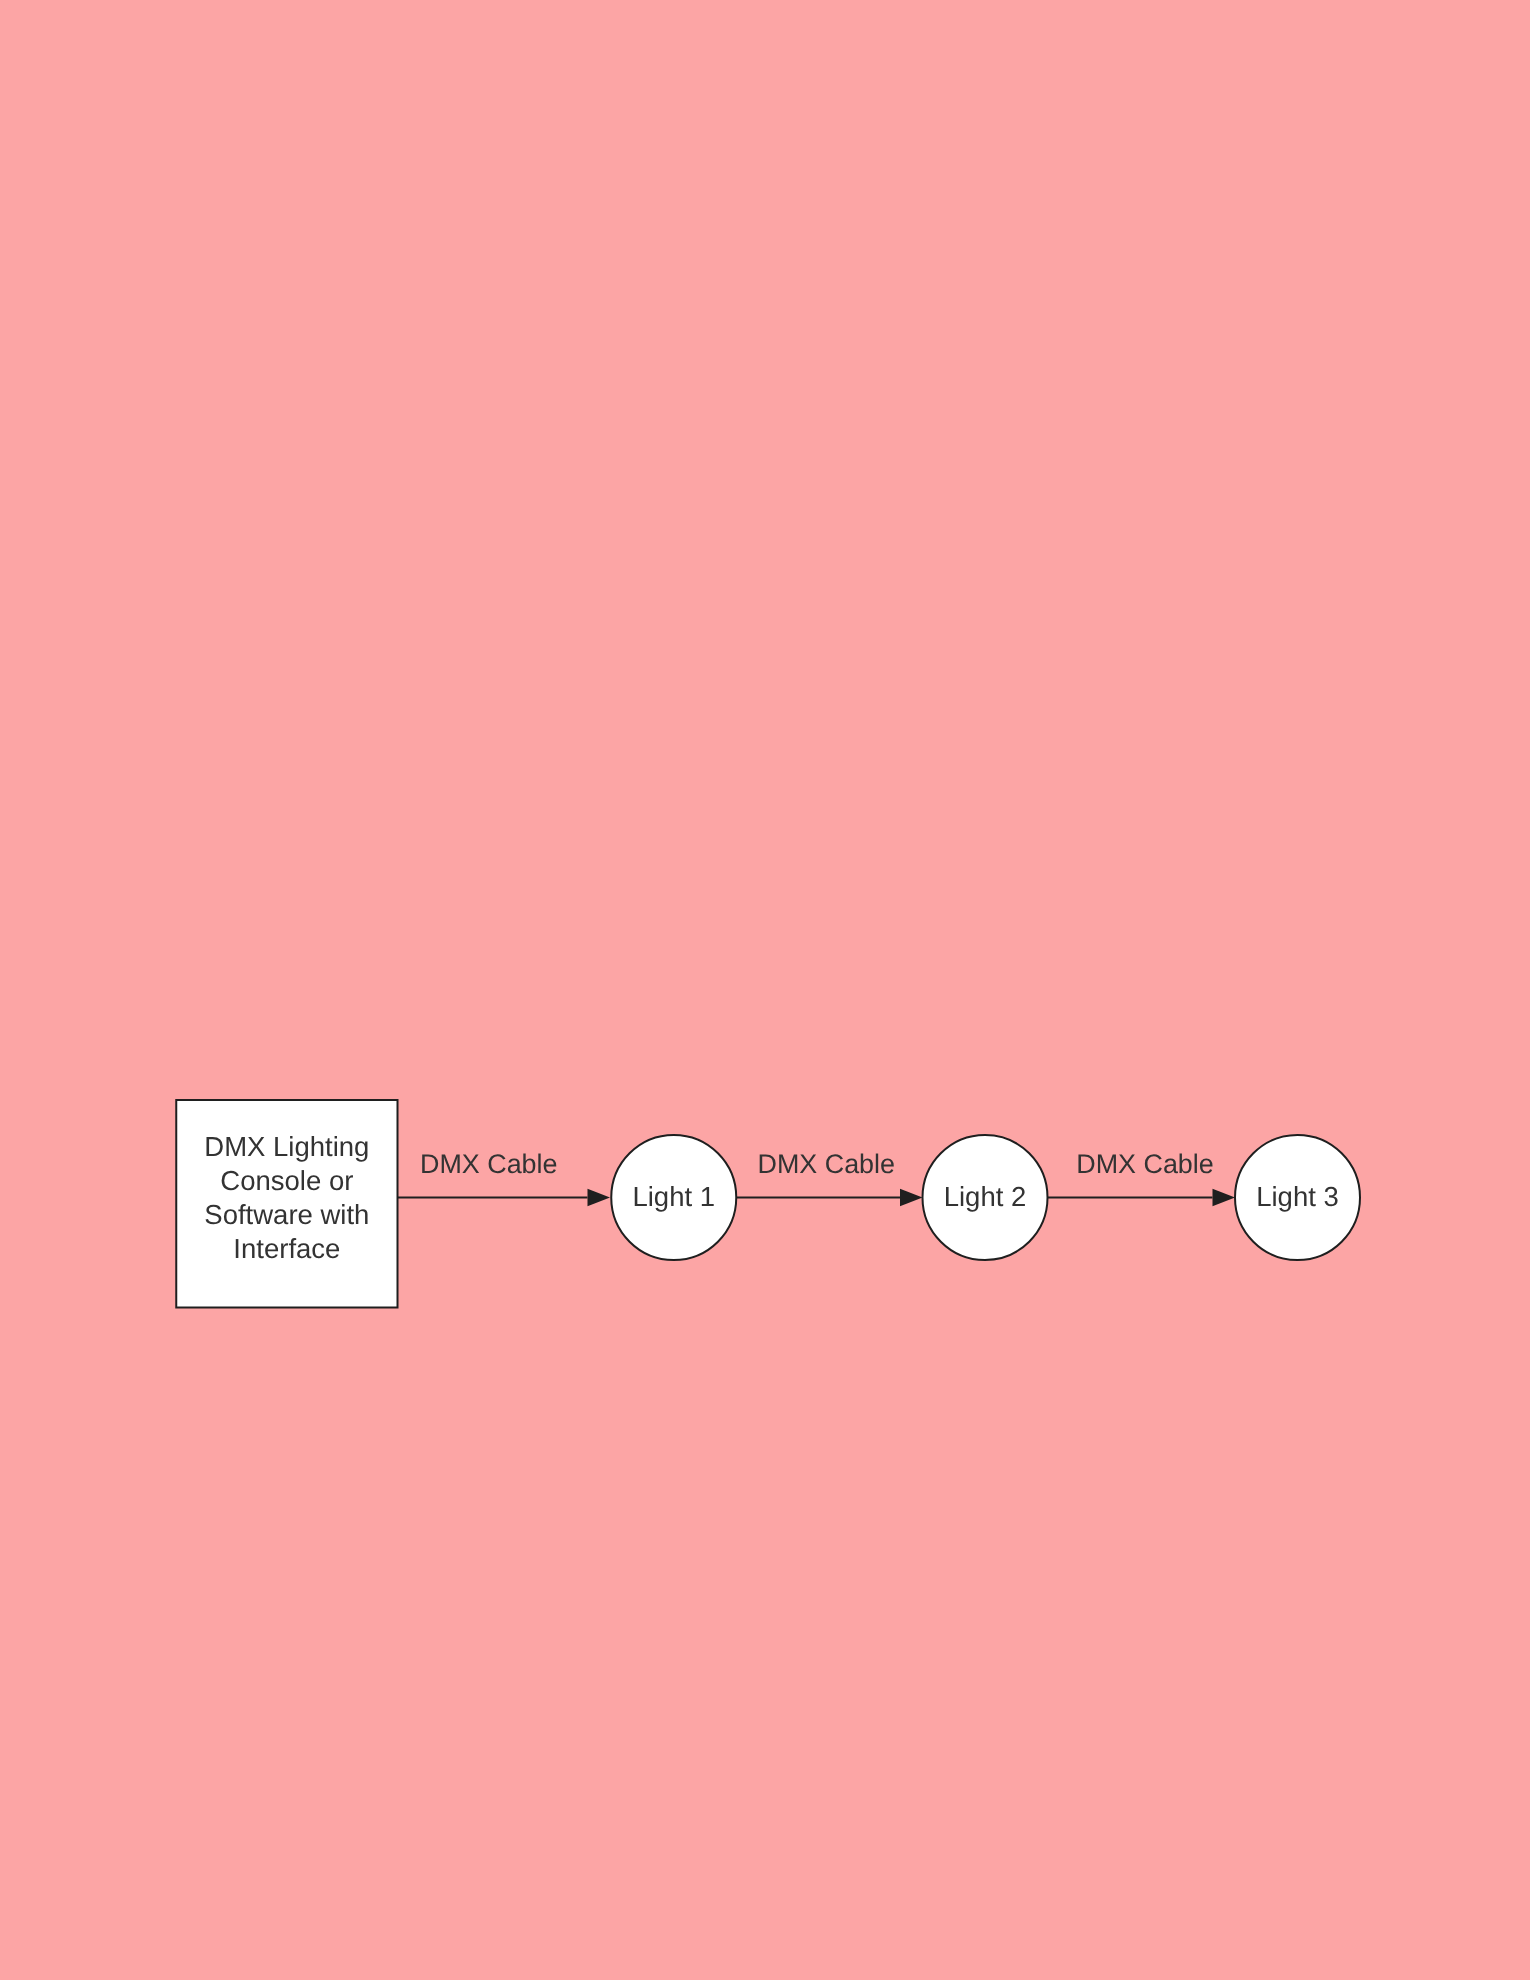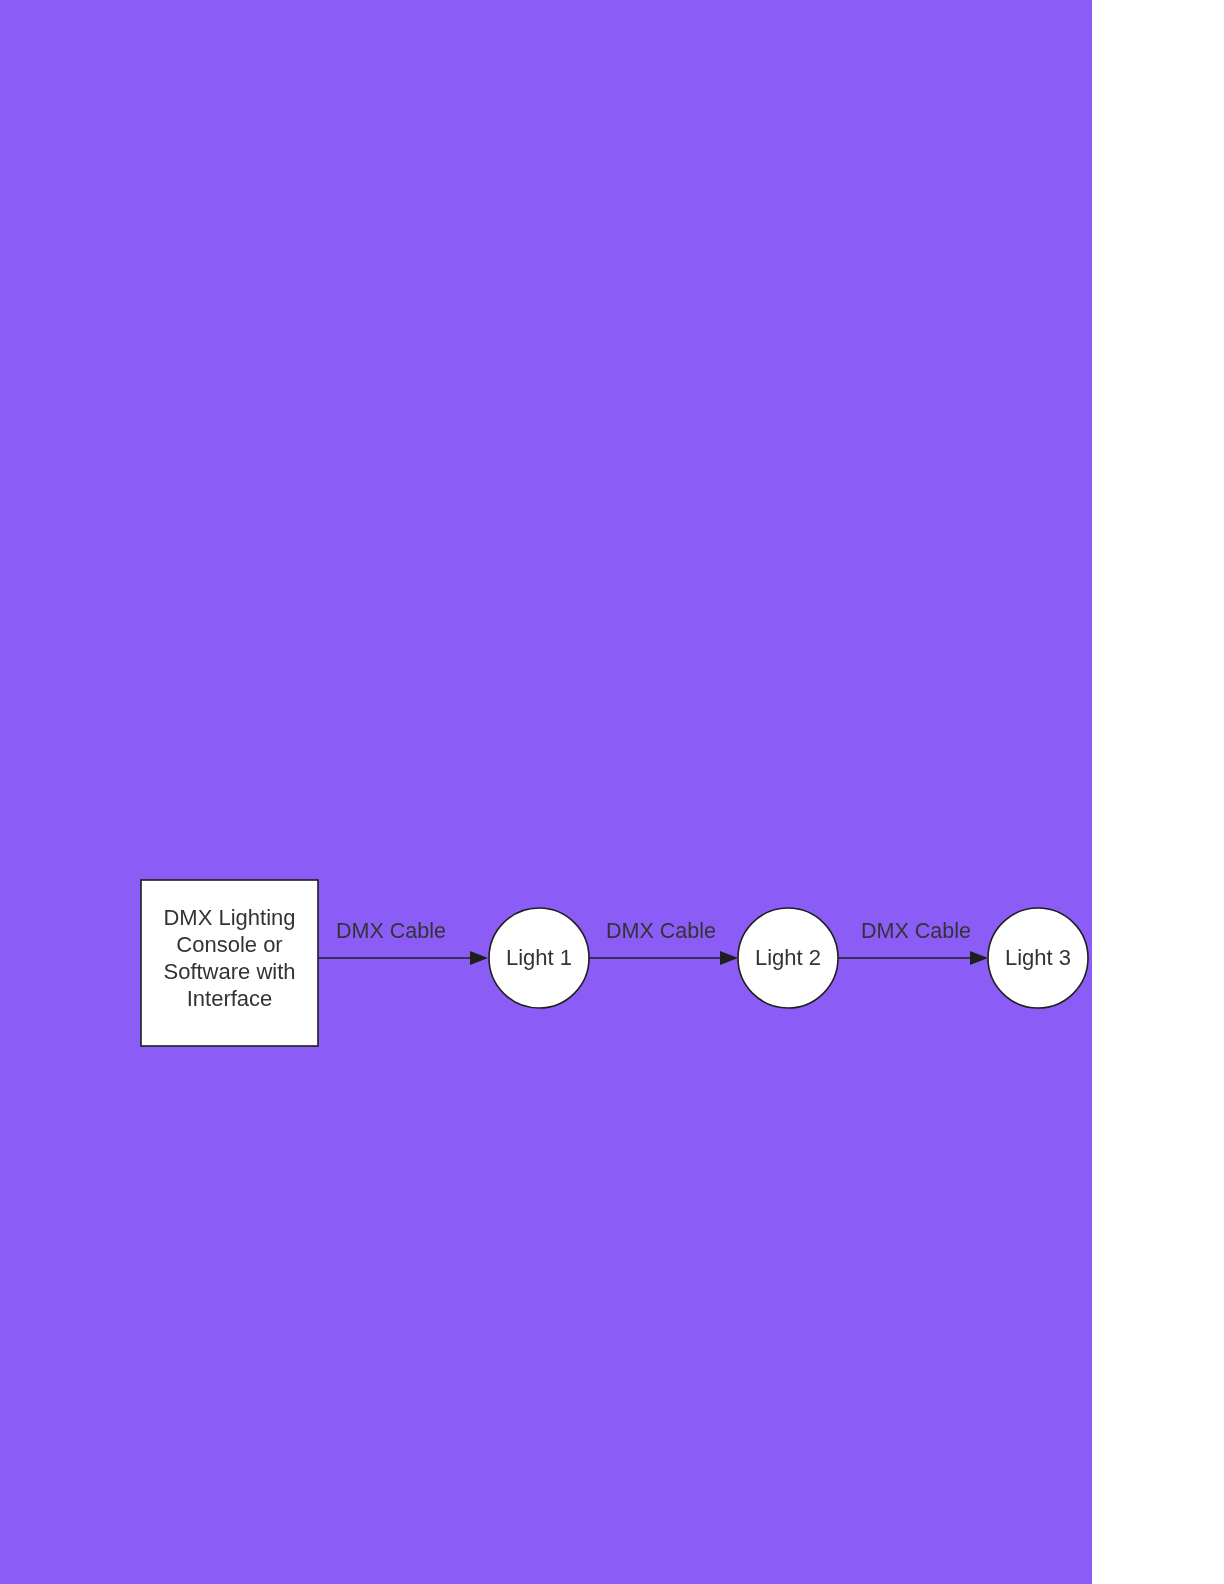--- a/index.html
+++ b/index.html
@@ -8,23 +8,23 @@
     background: #ffffff;
   }
   body {
     width: 1224px;
     height: 1584px;
     overflow: hidden;
     font-family: "Liberation Sans", sans-serif;
   }
   #canvas {
     position: relative;
-    width: 1092px;
+    width: 1224px;
     height: 1584px;
-    background: #8b5cf6;
+    background: #fca5a5;
   }
   #diagram-svg {
     position: absolute;
     left: 0;
     top: 0;
     width: 1224px;
     height: 1584px;
   }
   .node-shape {
     fill: #ffffff;

